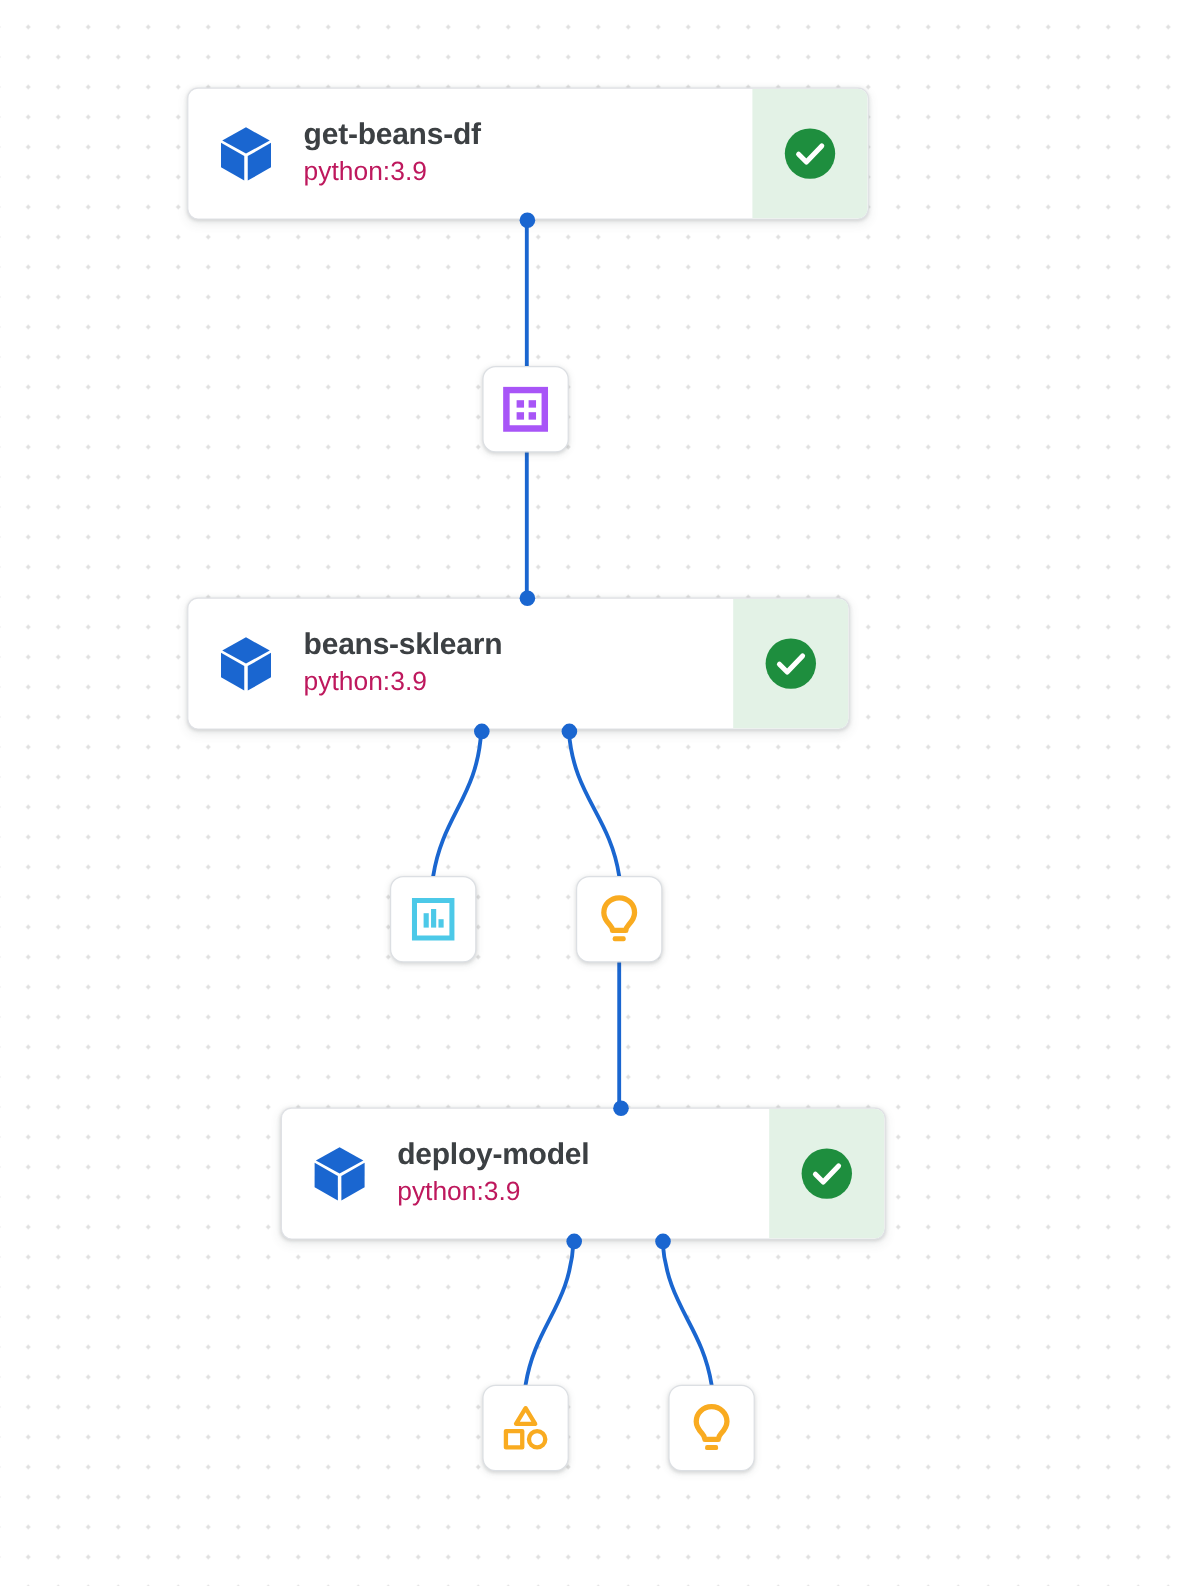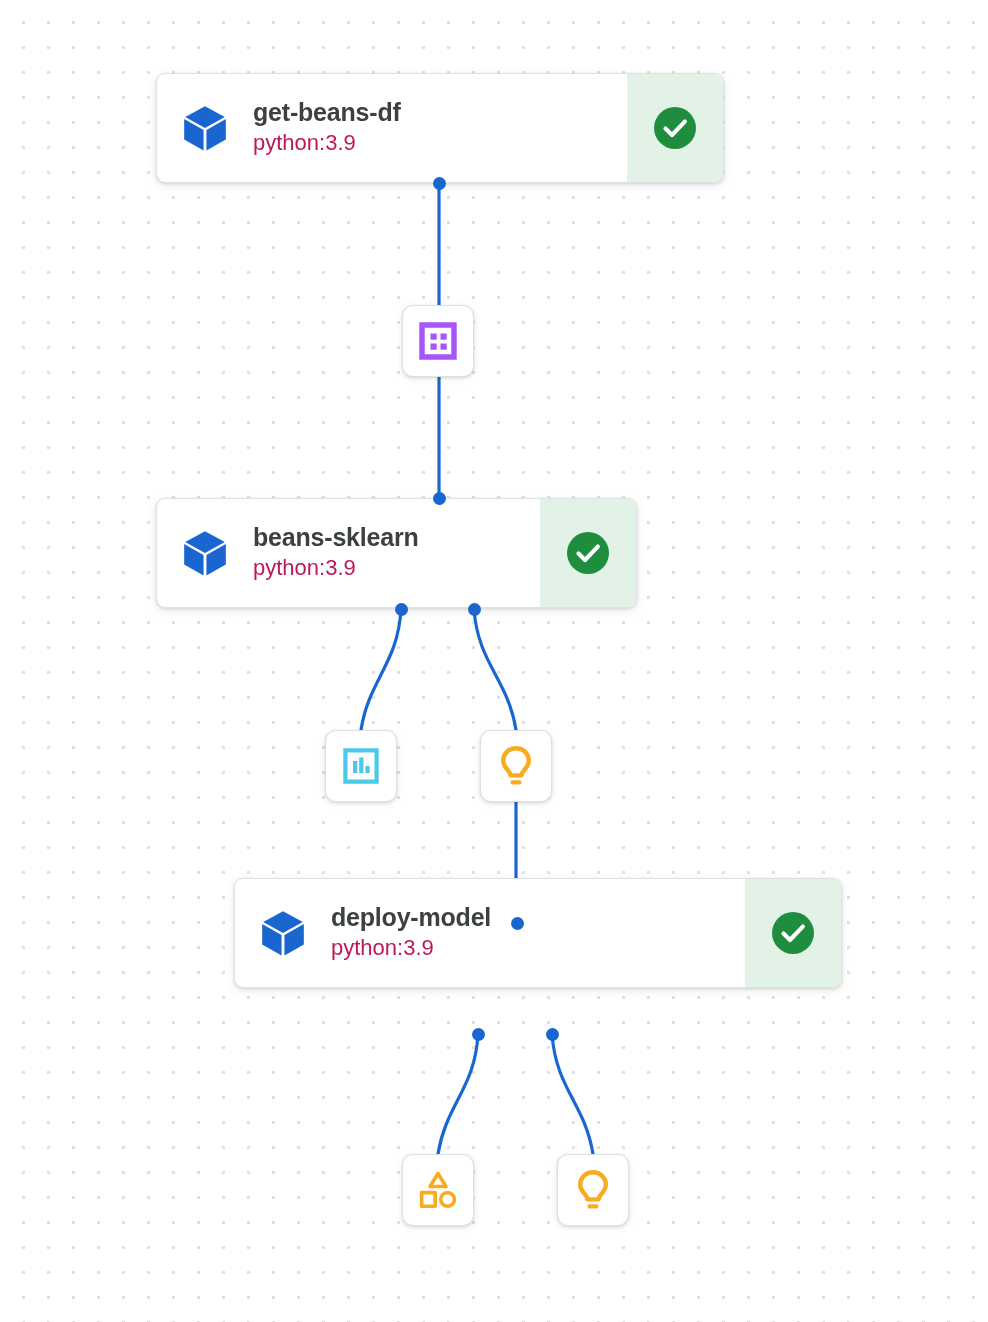--- a/index.html
+++ b/index.html
@@ -148,41 +148,41 @@
       <div class="node-subtitle">python:3.9</div>
     </div>
     <div class="node-status">
       <svg width="46" height="46" viewBox="0 0 46 46" aria-hidden="true">
         <circle cx="23" cy="23" r="21" fill="#1e8e3e"></circle>
         <path d="M13.5 23.5 L20 30 L32.8 16.6" fill="none" stroke="#ffffff" stroke-width="4.2" stroke-linecap="round" stroke-linejoin="round"></path>
       </svg>
     </div>
   </div>
 
-  <div class="node" style="left:156px; top:498px; width:481px;">
+  <div class="node" style="left:156px; top:498px; width:552px;">
     <div class="node-icon">
       <svg width="50" height="50" viewBox="0 0 48 48" aria-hidden="true">
         <path d="M24 3 L43 13.5 L24 24 L5 13.5 Z" fill="#1a66d0"></path>
         <path d="M4 15.4 L22.6 26 L22.6 45.6 L4 35 Z" fill="#1a66d0"></path>
         <path d="M44 15.4 L25.4 26 L25.4 45.6 L44 35 Z" fill="#1a66d0"></path>
       </svg>
     </div>
     <div class="node-text">
       <div class="node-title">beans-sklearn</div>
       <div class="node-subtitle">python:3.9</div>
     </div>
     <div class="node-status">
       <svg width="46" height="46" viewBox="0 0 46 46" aria-hidden="true">
         <circle cx="23" cy="23" r="21" fill="#1e8e3e"></circle>
         <path d="M13.5 23.5 L20 30 L32.8 16.6" fill="none" stroke="#ffffff" stroke-width="4.2" stroke-linecap="round" stroke-linejoin="round"></path>
       </svg>
     </div>
   </div>
 
-  <div class="node" style="left:234px; top:878px; width:608px;">
+  <div class="node" style="left:234px; top:923px; width:504px;">
     <div class="node-icon">
       <svg width="50" height="50" viewBox="0 0 48 48" aria-hidden="true">
         <path d="M24 3 L43 13.5 L24 24 L5 13.5 Z" fill="#1a66d0"></path>
         <path d="M4 15.4 L22.6 26 L22.6 45.6 L4 35 Z" fill="#1a66d0"></path>
         <path d="M44 15.4 L25.4 26 L25.4 45.6 L44 35 Z" fill="#1a66d0"></path>
       </svg>
     </div>
     <div class="node-text">
       <div class="node-title">deploy-model</div>
       <div class="node-subtitle">python:3.9</div>

